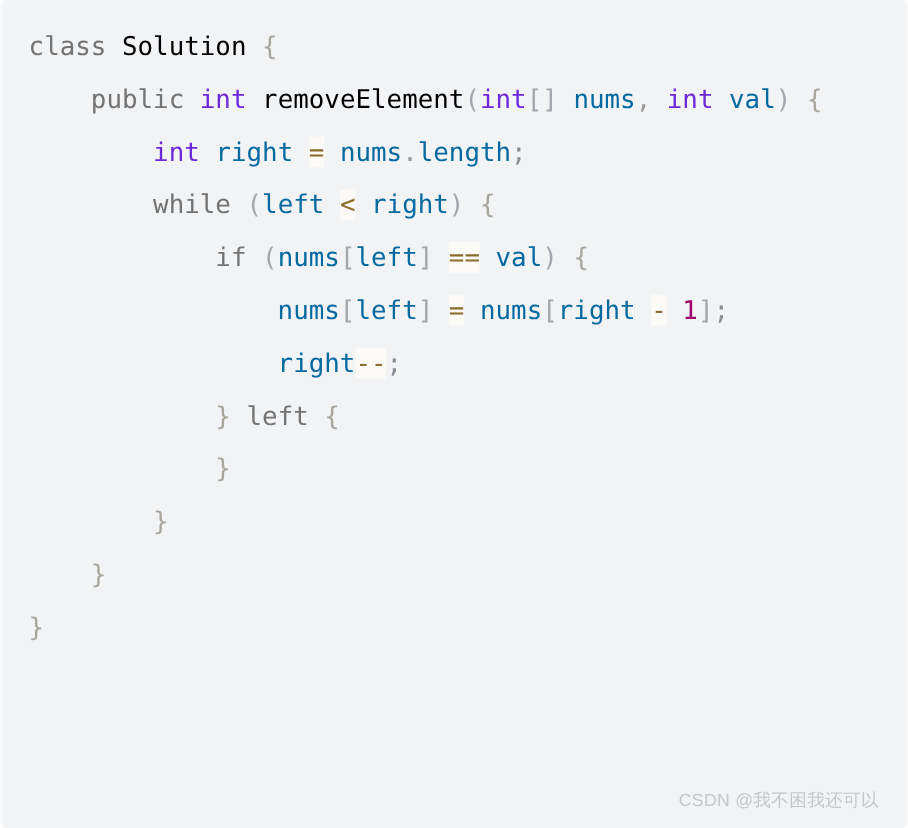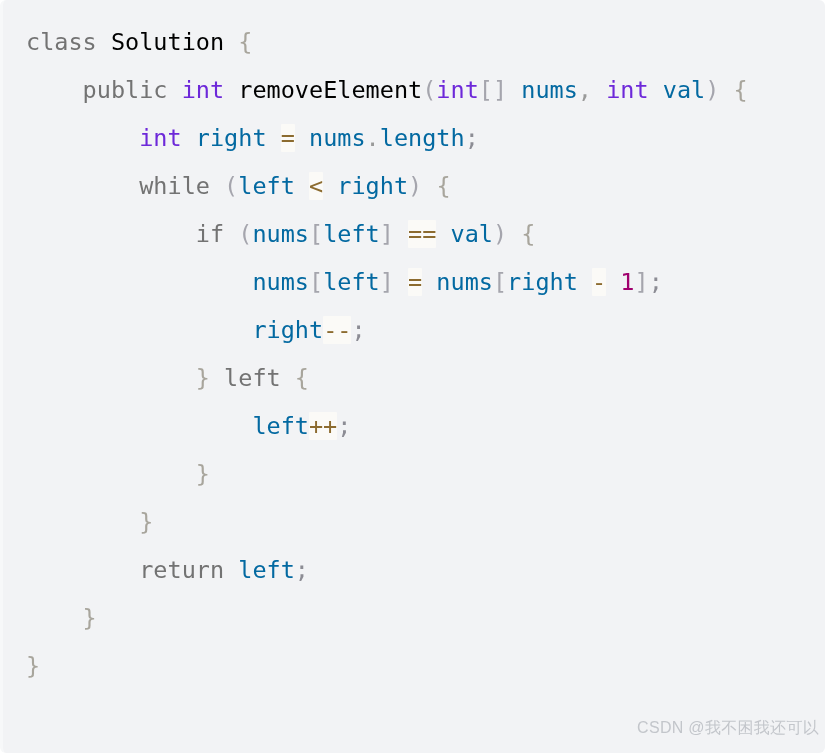--- a/index.html
+++ b/index.html
@@ -59,21 +59,21 @@
   .tok-paren     { color: #a5a5ad; }
   .tok-op {
     color: #8c6b2f;
     background: #fbfaf7;
     border-radius: 1px;
   }
 
   
   #watermark {
     position: absolute;
-    right: 6px;
+    right: 26px;
     bottom: 14px;
     font-family: "Liberation Sans", "DejaVu Sans", sans-serif;
     font-size: 16px;
     color: #c3c6cb;
     white-space: nowrap;
     letter-spacing: 0.3px;
     user-select: none;
   }
 </style>
 </head>
@@ -82,21 +82,19 @@
 <div id="code-block">
   <div id="code-lines">
       <span class="code-line"><span class="tok-keyword">class</span><span class="tok-ident"> </span><span class="tok-title">Solution</span><span class="tok-ident"> </span><span class="tok-brace">{</span></span>
       <span class="code-line"><span class="tok-ident">    </span><span class="tok-keyword">public</span><span class="tok-ident"> </span><span class="tok-type">int</span><span class="tok-ident"> </span><span class="tok-title">removeElement</span><span class="tok-paren">(</span><span class="tok-type">int</span><span class="tok-bracket">[]</span><span class="tok-ident"> </span><span class="tok-ident">nums</span><span class="tok-punct">,</span><span class="tok-ident"> </span><span class="tok-type">int</span><span class="tok-ident"> </span><span class="tok-ident">val</span><span class="tok-paren">)</span><span class="tok-ident"> </span><span class="tok-brace">{</span></span>
       <span class="code-line"><span class="tok-ident">        </span><span class="tok-type">int</span><span class="tok-ident"> </span><span class="tok-ident">right</span><span class="tok-ident"> </span><span class="tok-op">=</span><span class="tok-ident"> </span><span class="tok-ident">nums</span><span class="tok-dot">.</span><span class="tok-ident">length</span><span class="tok-semi">;</span></span>
       <span class="code-line"><span class="tok-ident">        </span><span class="tok-keyword">while</span><span class="tok-ident"> </span><span class="tok-paren">(</span><span class="tok-ident">left</span><span class="tok-ident"> </span><span class="tok-op">&lt;</span><span class="tok-ident"> </span><span class="tok-ident">right</span><span class="tok-paren">)</span><span class="tok-ident"> </span><span class="tok-brace">{</span></span>
       <span class="code-line"><span class="tok-ident">            </span><span class="tok-keyword">if</span><span class="tok-ident"> </span><span class="tok-paren">(</span><span class="tok-ident">nums</span><span class="tok-bracket">[</span><span class="tok-ident">left</span><span class="tok-bracket">]</span><span class="tok-ident"> </span><span class="tok-op">==</span><span class="tok-ident"> </span><span class="tok-ident">val</span><span class="tok-paren">)</span><span class="tok-ident"> </span><span class="tok-brace">{</span></span>
       <span class="code-line"><span class="tok-ident">                </span><span class="tok-ident">nums</span><span class="tok-bracket">[</span><span class="tok-ident">left</span><span class="tok-bracket">]</span><span class="tok-ident"> </span><span class="tok-op">=</span><span class="tok-ident"> </span><span class="tok-ident">nums</span><span class="tok-bracket">[</span><span class="tok-ident">right</span><span class="tok-ident"> </span><span class="tok-op">-</span><span class="tok-ident"> </span><span class="tok-number">1</span><span class="tok-bracket">]</span><span class="tok-semi">;</span></span>
       <span class="code-line"><span class="tok-ident">                </span><span class="tok-ident">right</span><span class="tok-op">--</span><span class="tok-semi">;</span></span>
       <span class="code-line"><span class="tok-ident">            </span><span class="tok-brace">}</span><span class="tok-ident"> </span><span class="tok-keyword">left</span><span class="tok-ident"> </span><span class="tok-brace">{</span></span>
-      <span class="code-line"><span class="tok-ident">                </span><span class="tok-ident">left</span><span class="tok-op">++</span><span class="tok-semi">;</span></span>
       <span class="code-line"><span class="tok-ident">            </span><span class="tok-brace">}</span></span>
       <span class="code-line"><span class="tok-ident">        </span><span class="tok-brace">}</span></span>
-      <span class="code-line"><span class="tok-ident">        </span><span class="tok-keyword">return</span><span class="tok-ident"> </span><span class="tok-ident">left</span><span class="tok-semi">;</span></span>
       <span class="code-line"><span class="tok-ident">    </span><span class="tok-brace">}</span></span>
       <span class="code-line"><span class="tok-brace">}</span></span>
     </div>
   <div id="watermark">CSDN @我不困我还可以</div>
 </div>
 
 </body></html>

